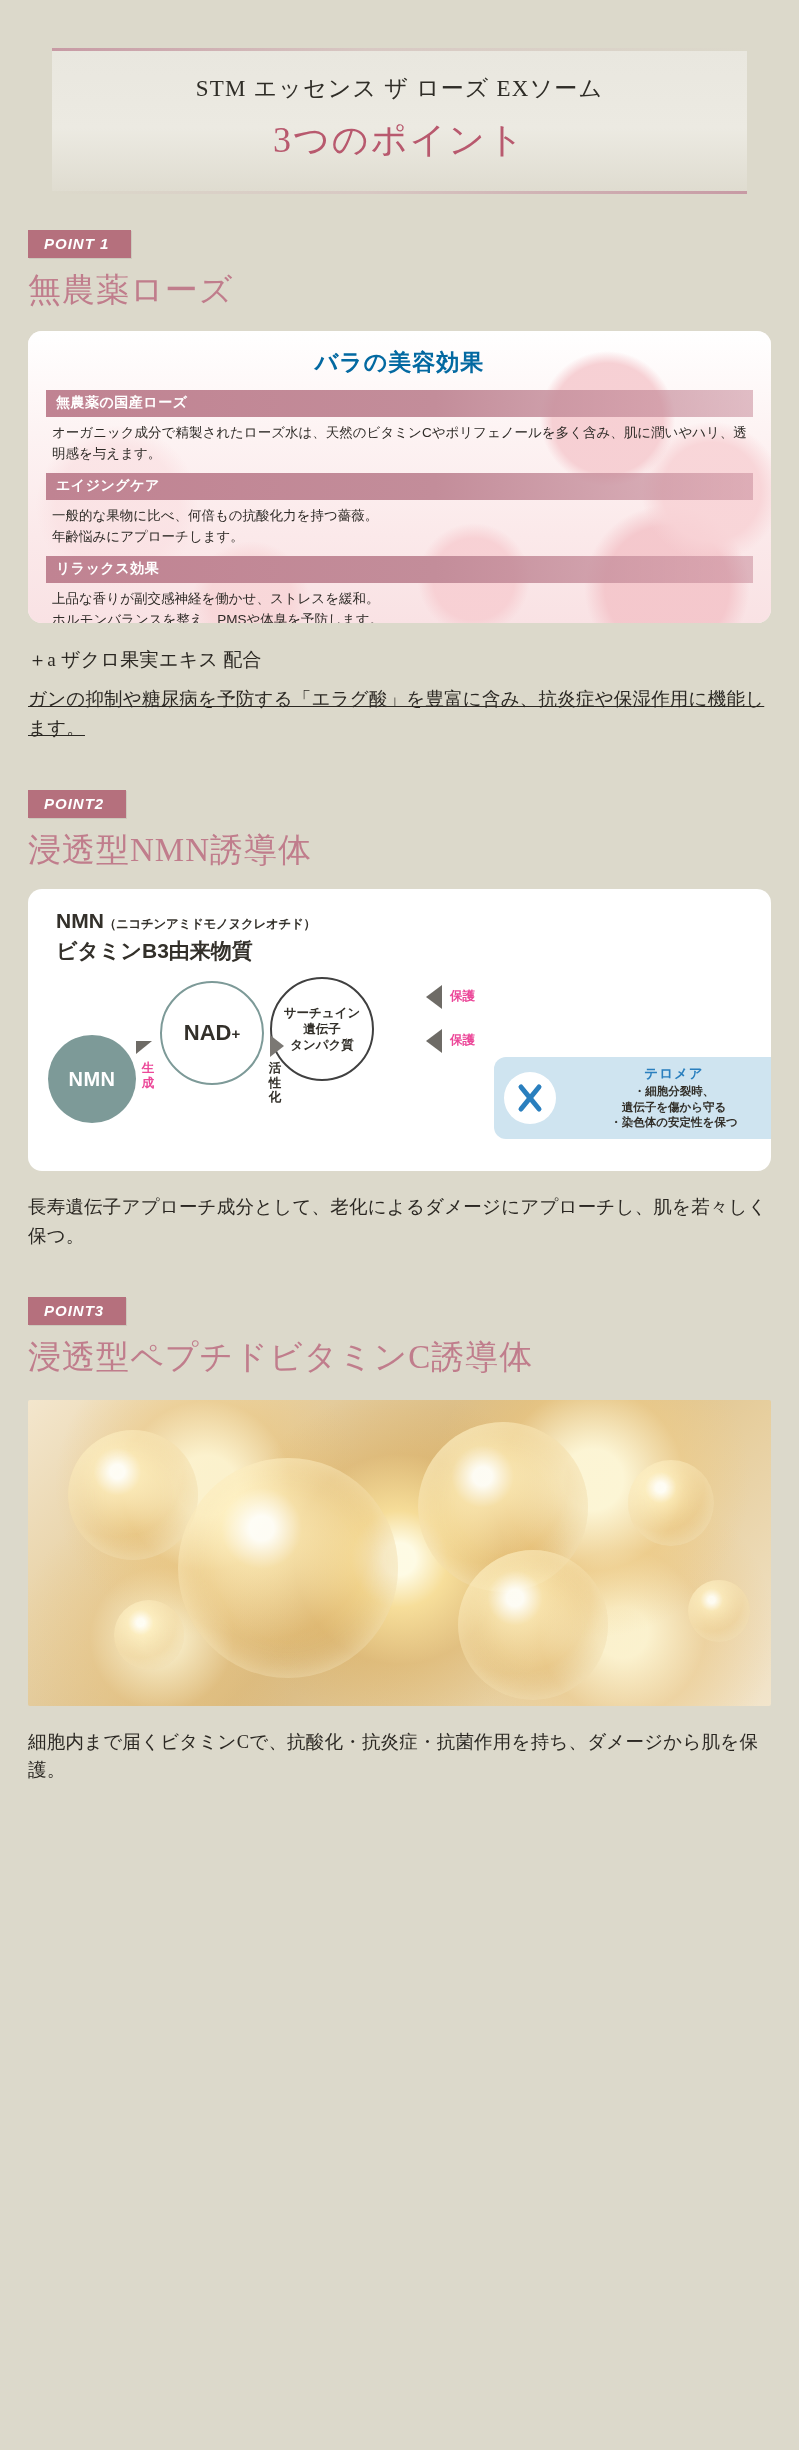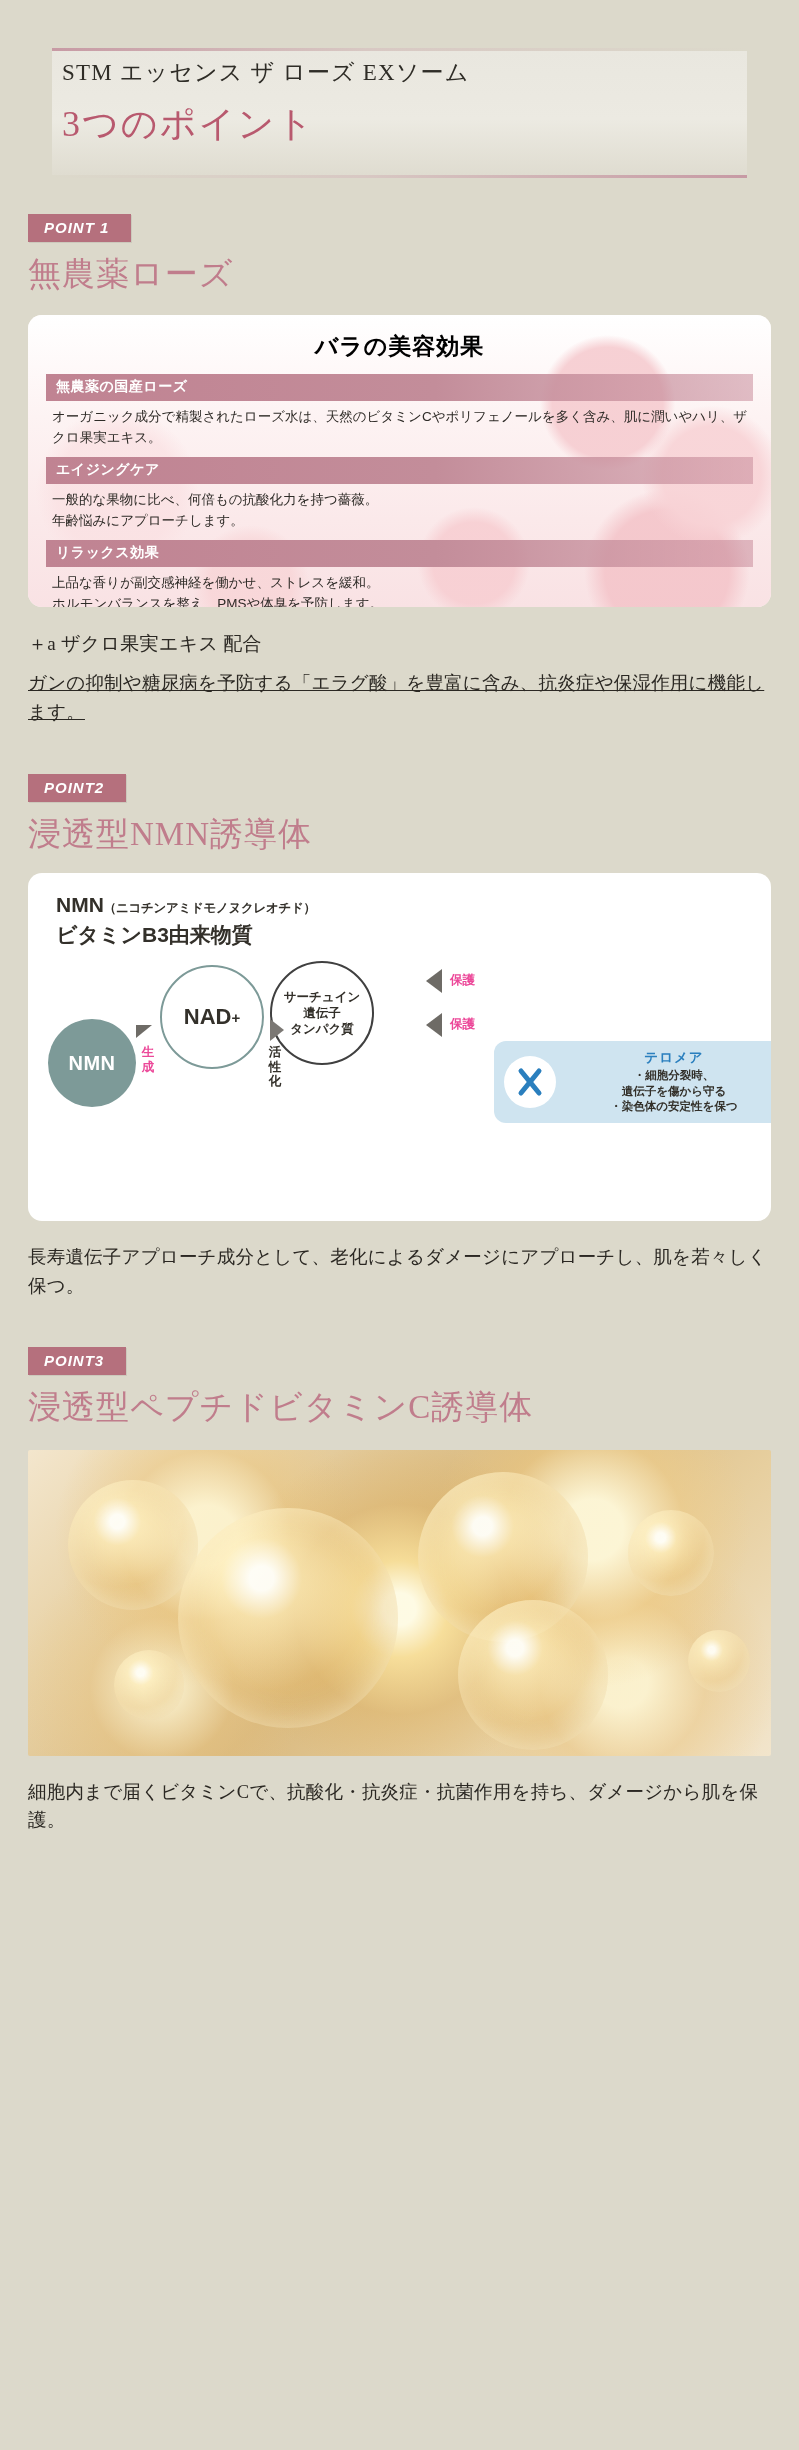--- a/index.html
+++ b/index.html
@@ -26,21 +26,22 @@
     padding-top: 48px;
     position: relative;
   }
   .header-rule {
     height: 3px;
     width: 100%;
     background: linear-gradient(to right, #c79aa4 0%, #d8c8c3 45%, #dcd9cb 100%);
   }
   .header-inner {
     background: linear-gradient(to bottom, #e9e7df 0%, #eceae2 55%, #dfdcd0 100%);
-    padding: 6px 10px 26px;
+    padding: 22px 10px 26px;
+    text-align: center;
   }
   .header-title {
     font-family: "Liberation Serif", "DejaVu Serif", serif;
     font-size: 23px;
     letter-spacing: 1.2px;
     color: #2f2d27;
   }
   .header-sub {
     font-family: "Liberation Serif", "DejaVu Serif", serif;
     font-size: 36px;
@@ -93,21 +94,21 @@
       radial-gradient(circle at 92% 55%, rgba(248,211,214,0.9) 0 7%, rgba(248,211,214,0) 10%),
       radial-gradient(circle at 60% 85%, rgba(247,205,209,0.85) 0 8%, rgba(247,205,209,0) 11%),
       radial-gradient(circle at 30% 92%, rgba(248,214,216,0.9) 0 7%, rgba(248,214,216,0) 10%),
       radial-gradient(circle at 86% 88%, rgba(244,197,202,0.9) 0 9%, rgba(244,197,202,0) 12%),
       radial-gradient(circle at 12% 60%, rgba(250,224,226,0.7) 0 9%, rgba(250,224,226,0) 12%),
       linear-gradient(to bottom, #ffffff 0%, #fdf3f3 35%, #fbe9ea 70%, #f9e2e4 100%);
   }
   .rose-card-inner { position: relative; z-index: 2; padding: 16px 18px 10px; }
   .rose-card-title {
     text-align: center;
-    color: #000000;
+    color: #0369a1;
     font-size: 23px;
     font-weight: bold;
     letter-spacing: 1px;
     margin-bottom: 12px;
   }
   .rose-bar {
     background: linear-gradient(to right, #c08392 0%, #c38d9a 55%, rgba(200,140,155,0.55) 100%);
     color: #ffffff;
     font-size: 14px;
     font-weight: bold;
@@ -135,21 +136,21 @@
     color: #2b2823;
     letter-spacing: 0.2px;
   }
 
   
   .nmn-card {
     position: relative;
     margin: 16px 28px 0;
     background: #ffffff;
     border-radius: 14px;
-    height: 348px;
+    height: 282px;
     overflow: hidden;
   }
   .nmn-title {
     position: absolute;
     left: 28px; top: 20px;
     font-size: 21px;
     font-weight: bold;
     color: #33302a;
     white-space: nowrap;
   }
@@ -304,21 +305,21 @@
     <div class="point-heading">無農薬ローズ</div>
   </div>
 
   <div class="rose-card">
     <div class="rose-card-bg"></div>
     <div class="rose-card-inner">
       <div class="rose-card-title">バラの美容効果</div>
 
       <div>
         <div class="rose-bar">無農薬の国産ローズ</div>
-        <div class="rose-body">オーガニック成分で精製されたローズ水は、天然のビタミンCやポリフェノールを多く含み、肌に潤いやハリ、ザクロ果実エキス。</div>
+        <div class="rose-body">オーガニック成分で精製されたローズ水は、天然のビタミンCやポリフェノールを多く含み、肌に潤いやハリ、透明感を与えます。</div>
       </div>
 
       <div>
         <div class="rose-bar">エイジングケア</div>
         <div class="rose-body" style="white-space:pre-line;">一般的な果物に比べ、何倍もの抗酸化力を持つ薔薇。
 年齢悩みにアプローチします。</div>
       </div>
 
       <div>
         <div class="rose-bar">リラックス効果</div>

